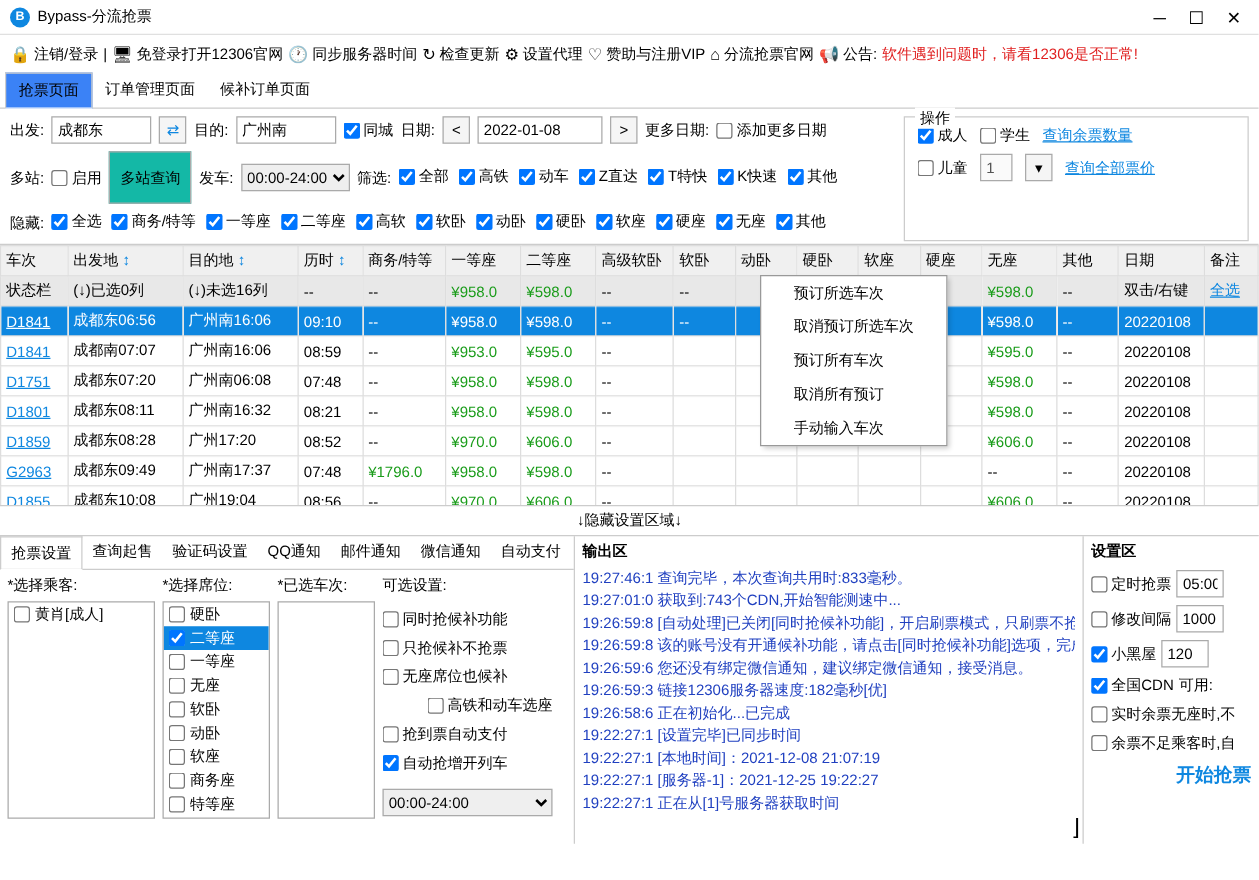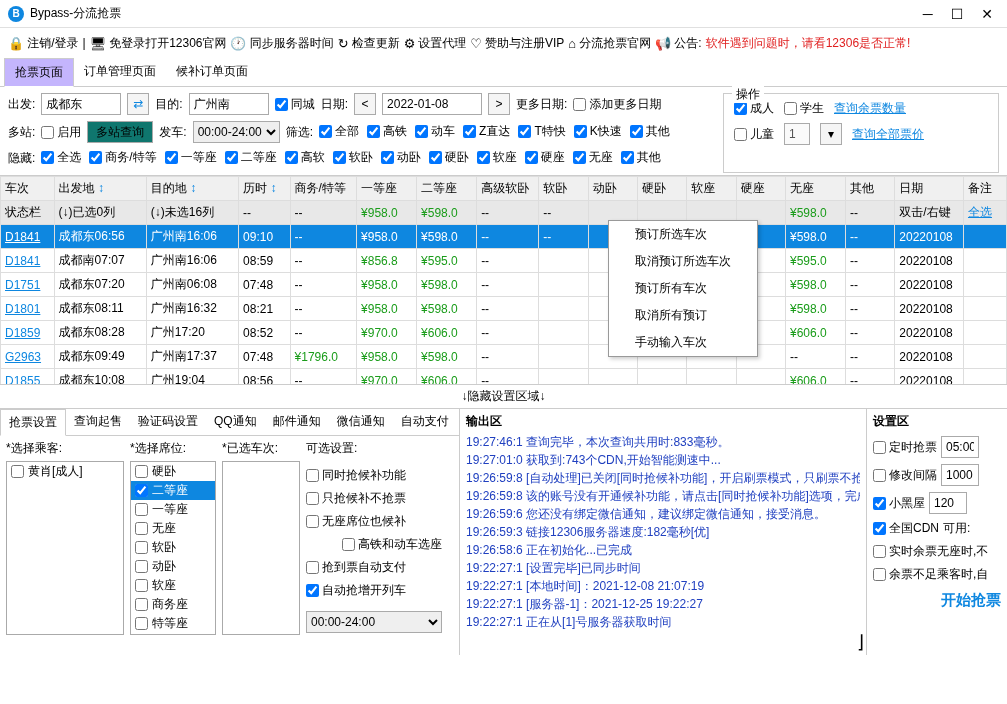--- a/index.html
+++ b/index.html
@@ -8,30 +8,30 @@
 .titlebar .icon { width: 16px; height: 16px; background: #0e87e0; border-radius: 50%; margin-right: 6px; display:flex; align-items:center; justify-content:center; color:#fff; font-size:10px; font-weight:bold; }
 .titlebar .title { flex: 1; }
 .winbtns { display: flex; gap: 18px; margin-right:6px; }
 .winbtn { font-size: 14px; cursor: pointer; }
 .toolbar { height: 30px; display: flex; align-items: center; padding: 0 8px; gap: 4px; }
 .toolbar span { display: inline-flex; align-items: center; gap: 3px; }
 .tb-icon { font-size: 13px; }
 .notice { color: #e02020; }
 .tabs { display: flex; border-bottom: 1px solid #ccc; padding-left: 4px; }
 .tab { padding: 5px 10px; cursor: pointer; }
-.tab.active { border: 1px solid #ccc; border-bottom: 1px solid #fff; margin-bottom: -1px; background:#c4b5fd; }
+.tab.active { border: 1px solid #ccc; border-bottom: 1px solid #fff; margin-bottom: -1px; background:#3b82f6; }
 .search-area { padding: 6px 8px 2px 8px; display: flex; gap: 6px; }
 .search-left { flex: 1; }
 .search-row { display: flex; align-items: center; gap: 6px; margin-bottom: 6px; flex-wrap: wrap; }
 .lbl { white-space: nowrap; }
 input[type=text] { border: 1px solid #aaa; padding: 2px 4px; height: 22px; }
 select { border: 1px solid #aaa; height: 22px; }
 .btn-sq { border: 1px solid #aaa; height: 22px; min-width: 22px; display: inline-flex; align-items: center; justify-content: center; cursor: pointer; background:#f5f5f5; }
 .swap { color: #0e87e0; }
-.btn-small { border: 1px solid #aaa; padding: 10px 8px; height: 22px; display:inline-flex; align-items:center; background:#0f766e; cursor:pointer; }
+.btn-small { border: 1px solid #aaa; padding: 20px 8px; height: 22px; display:inline-flex; align-items:center; background:#14b8a6; cursor:pointer; }
 .cb { display: inline-flex; align-items: center; gap: 3px; }
 .cb input { margin: 0; }
 .ops-box { border: 1px solid #ccc; padding: 6px 10px; width: 276px; position:relative; }
 .ops-title { position:absolute; top:-8px; left:8px; background:#fff; padding:0 4px; }
 .ops-row { display: flex; align-items: center; gap: 10px; margin-bottom: 6px; }
 .link { color: #0e87e0; text-decoration: underline; cursor: pointer; }
 .table-wrap { overflow: auto; border-top: 1px solid #ccc; border-bottom: 1px solid #ccc; }
 table { border-collapse: collapse; width: 100%; table-layout: fixed; }
 th, td { border: 1px solid #ddd; padding: 3px 4px; text-align: left; white-space: nowrap; overflow: hidden; height: 22px; }
 th { background: #f0f0f0; font-weight: normal; }
@@ -322,21 +322,21 @@
           <td>--</td>
           <td>20220108</td>
           <td></td>
         </tr>
         <tr>
           <td><a>D1841</a></td>
           <td>成都南07:07</td>
           <td>广州南16:06</td>
           <td>08:59</td>
           <td>--</td>
-          <td><span class="price-g">¥856.8</span></td>
+          <td><span class="price-g">¥953.0</span></td>
           <td><span class="price-g">¥595.0</span></td>
           <td>--</td>
           <td></td>
           <td></td>
           <td></td>
           <td></td>
           <td></td>
           <td><span class="price-g">¥595.0</span></td>
           <td>--</td>
           <td>20220108</td>

